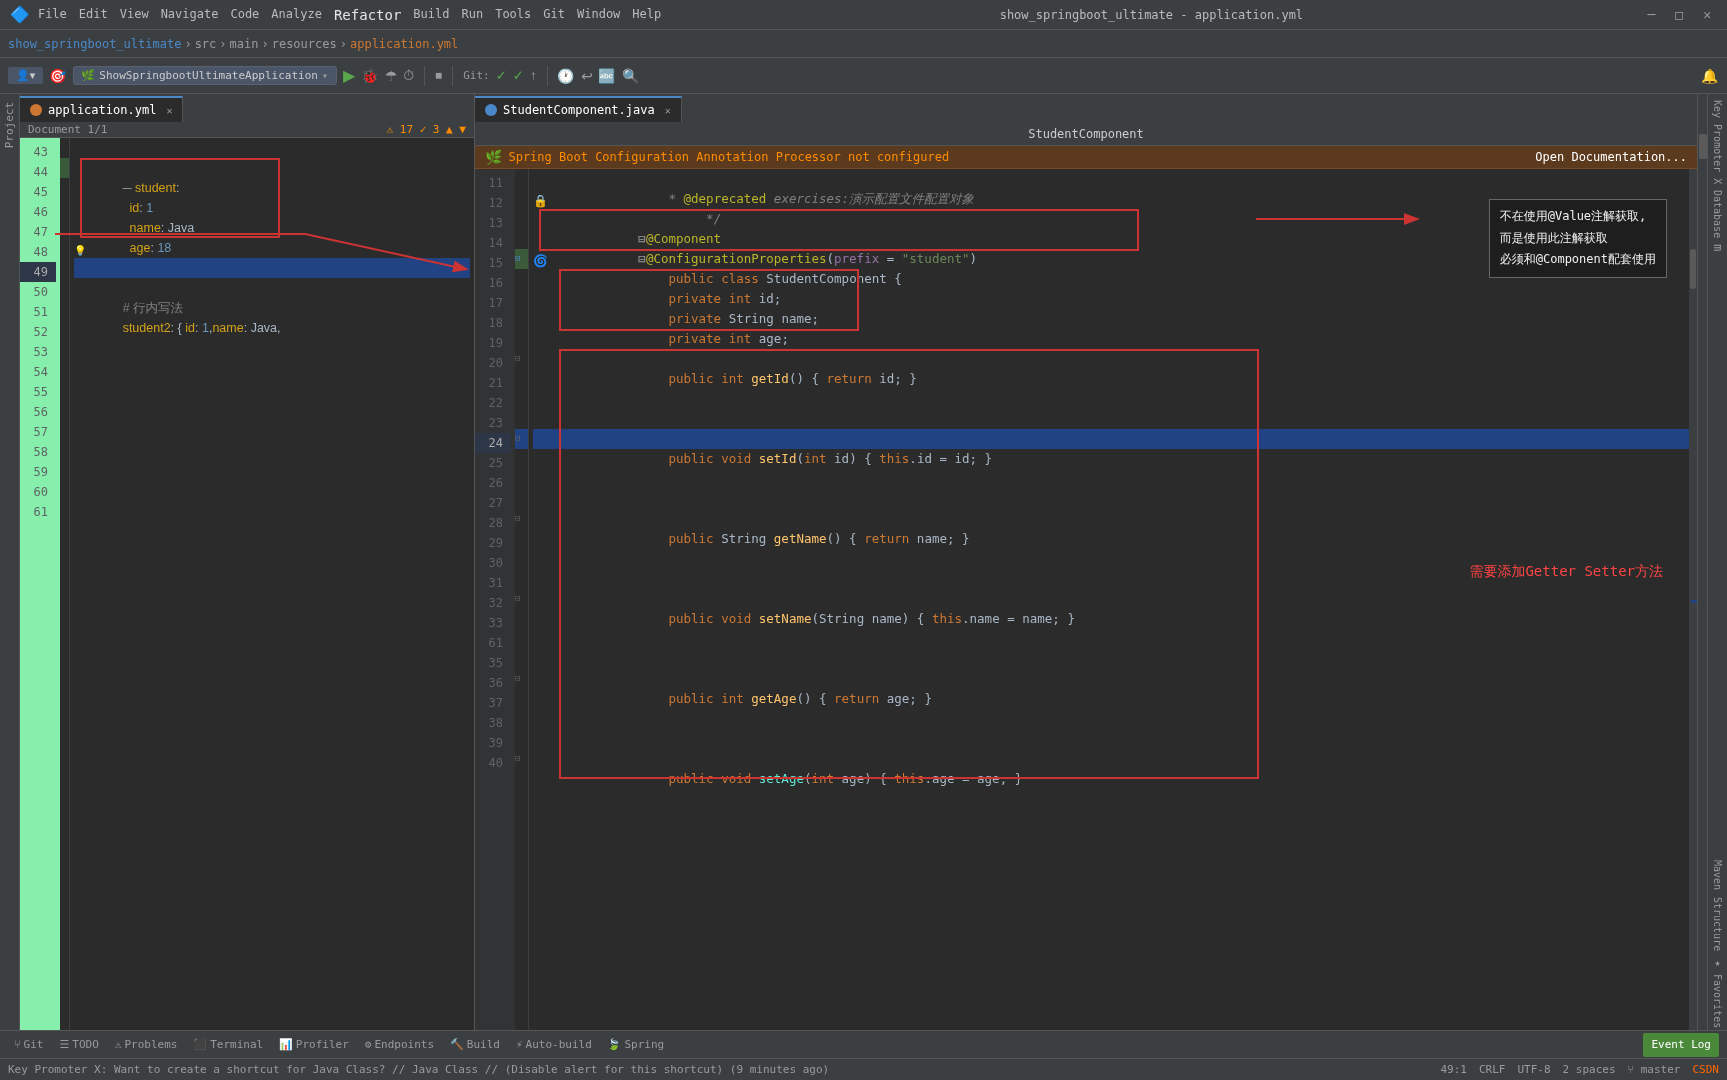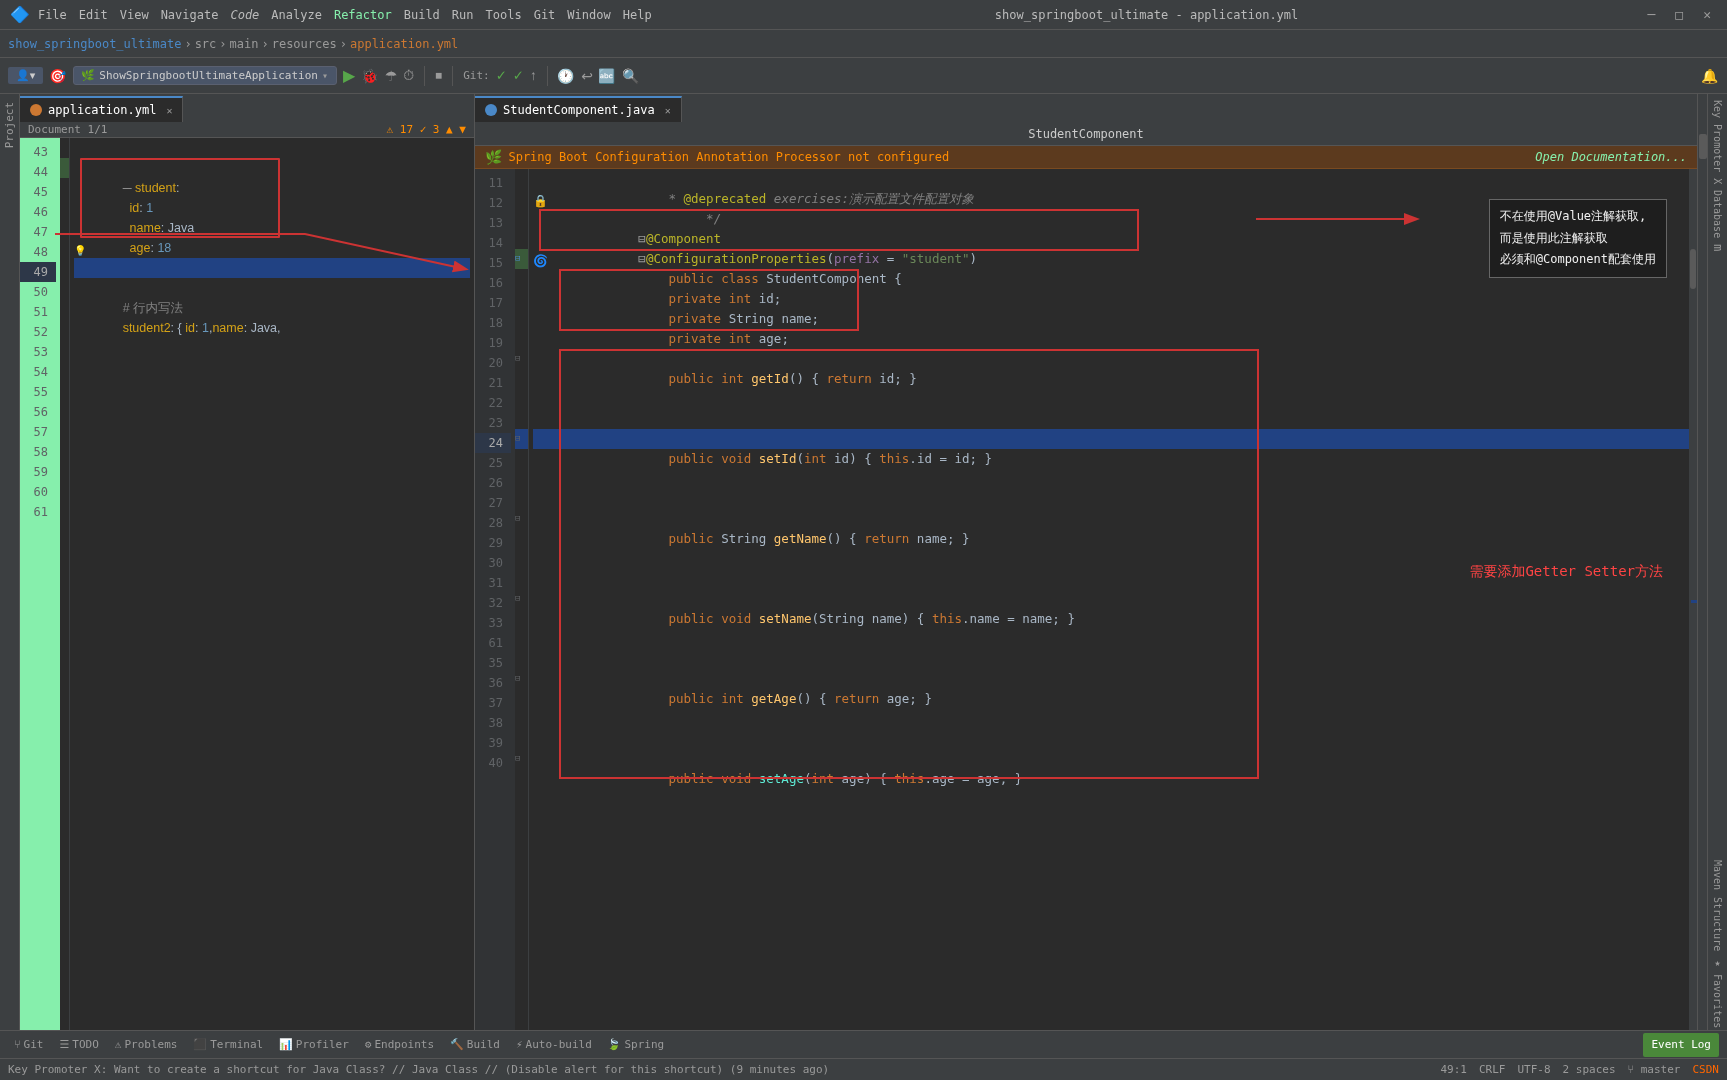--- a/index.html
+++ b/index.html
@@ -65,23 +65,23 @@
 <div id="app" style="width:1727px;height:1080px;display:flex;flex-direction:column;overflow:hidden;">
 
   <div id="title-bar">
     <div class="left">
       <span style="color:#4a88c7;font-size:16px;">🔷</span>
       <div class="menu-items" style="display:flex;">
         <span style="font-size:12px;color:#bbb;cursor:pointer;">File</span>
         <span style="font-size:12px;color:#bbb;cursor:pointer;">Edit</span>
         <span style="font-size:12px;color:#bbb;cursor:pointer;">View</span>
         <span style="font-size:12px;color:#bbb;cursor:pointer;">Navigate</span>
-        <span style="font-size:12px;color:#bbb;cursor:pointer;font-style:italic;">Code</span>
+        <span style="font-size:12px;color:#bbb;cursor:pointer;">Code</span>
         <span style="font-size:12px;color:#bbb;cursor:pointer;">Analyze</span>
-        <span style="font-size:12px;color:#86efac;cursor:pointer;">Refactor</span>
+        <span style="font-size:14px;color:#e5e5e5;cursor:pointer;">Refactor</span>
         <span style="font-size:12px;color:#bbb;cursor:pointer;">Build</span>
         <span style="font-size:12px;color:#bbb;cursor:pointer;">Run</span>
         <span style="font-size:12px;color:#bbb;cursor:pointer;">Tools</span>
         <span style="font-size:12px;color:#bbb;cursor:pointer;">Git</span>
         <span style="font-size:12px;color:#bbb;cursor:pointer;">Window</span>
         <span style="font-size:12px;color:#bbb;cursor:pointer;">Help</span>
       </div>
     </div>
     <div class="center">show_springboot_ultimate - application.yml</div>
     <div class="right">
@@ -252,21 +252,21 @@
 
         <div style="background:#3c3f41;padding:2px 8px;font-size:12px;color:#ccc;text-align:center;border-bottom:1px solid #555;height:24px;display:flex;align-items:center;justify-content:center;">
           <span>StudentComponent</span>
         </div>
 
         <div style="background:#5c3a1e;padding:3px 10px;font-size:12px;color:#ff8c00;display:flex;justify-content:space-between;align-items:center;border-bottom:1px solid #7a4a20;">
           <div style="display:flex;align-items:center;gap:6px;">
             <span style="color:#4a88c7;font-size:14px;">🌿</span>
             <span>Spring Boot Configuration Annotation Processor not configured</span>
           </div>
-          <span style="color:#86efac;cursor:pointer;font-style:italic;">Open Documentation...</span>
+          <span style="color:#ffffff;cursor:pointer;">Open Documentation...</span>
         </div>
 
         <div class="code-editor" style="flex:1;position:relative;">
           <div class="line-numbers" style="width:40px;background:#313335;overflow:hidden;">
             <div class="ln-num">11</div>
             <div class="ln-num">12</div>
             <div class="ln-num">13</div>
             <div class="ln-num">14</div>
             <div class="ln-num">15</div>
             <div class="ln-num">16</div>

